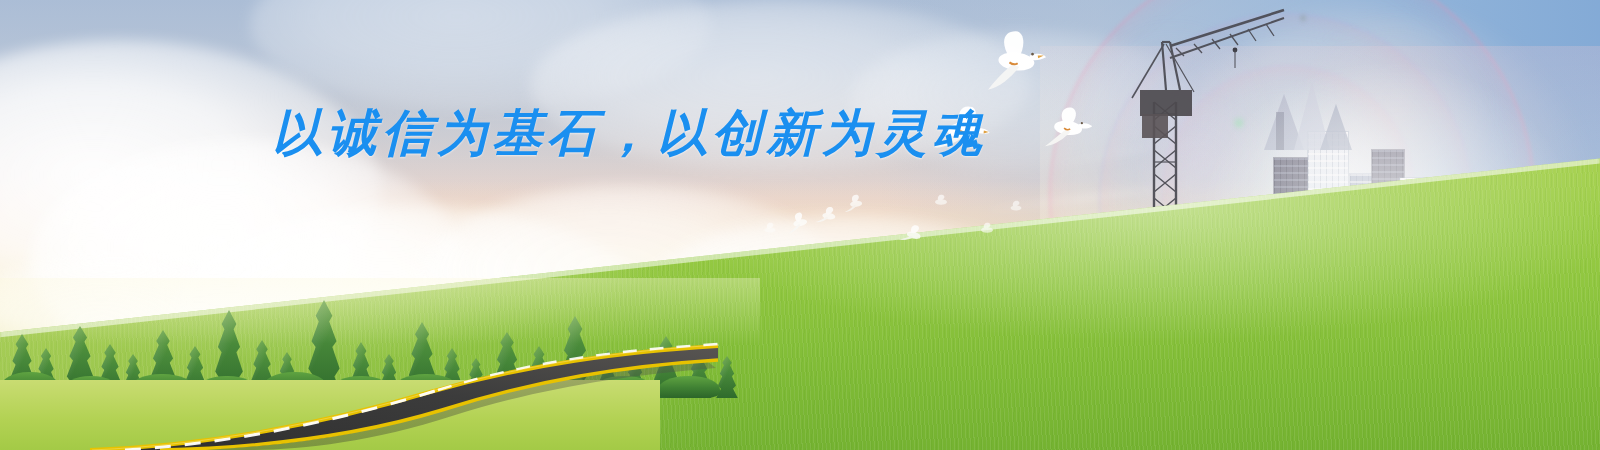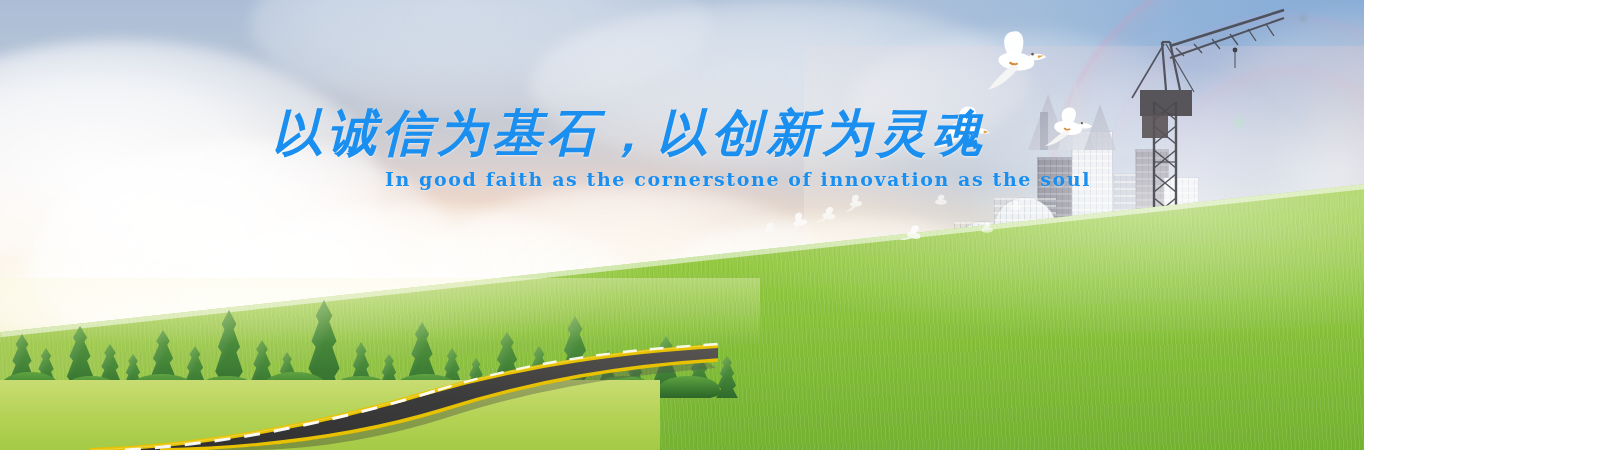--- a/index.html
+++ b/index.html
@@ -3,21 +3,21 @@
 <meta charset="utf-8">
 <title>Corporate Banner</title>
 <style>
   html, body {
     margin: 0;
     padding: 0;
     background: #ffffff;
   }
   .banner {
     position: relative;
-    width: 1364px;
+    width: 1600px;
     height: 450px;
     overflow: hidden;
     font-family: "Liberation Sans", sans-serif;
     background: #0f172a;
   }
 
   
   .sky-base {
     position: absolute;
     inset: 0;
@@ -607,15 +607,14 @@
   <svg class="dove-svg" style="left:1006px; top:200px; width:18px; height:14px; opacity:.58;" viewBox="0 0 18 14">
     <ellipse cx="10" cy="8" rx="5.4" ry="2.6" fill="#fdfdfb"></ellipse>
     <path d="M7 6 C 6 2, 9 0, 12 1 C 15 3, 13 5, 9 7 Z" fill="#ffffff"></path>
   </svg>
   <svg class="dove-svg" style="left:760px; top:222px; width:18px; height:14px; opacity:.55;" viewBox="0 0 18 14">
     <ellipse cx="10" cy="8" rx="5.4" ry="2.6" fill="#fdfdfb"></ellipse>
     <path d="M7 6 C 6 2, 9 0, 12 1 C 15 3, 13 5, 9 7 Z" fill="#ffffff"></path>
   </svg>
 
   <div class="headline">以诚信为基石，以创新为灵魂</div>
-  <div class="subline">In good faith as the cornerstone of innovation as the soul</div>
 
 </div>
 
 </body></html>

